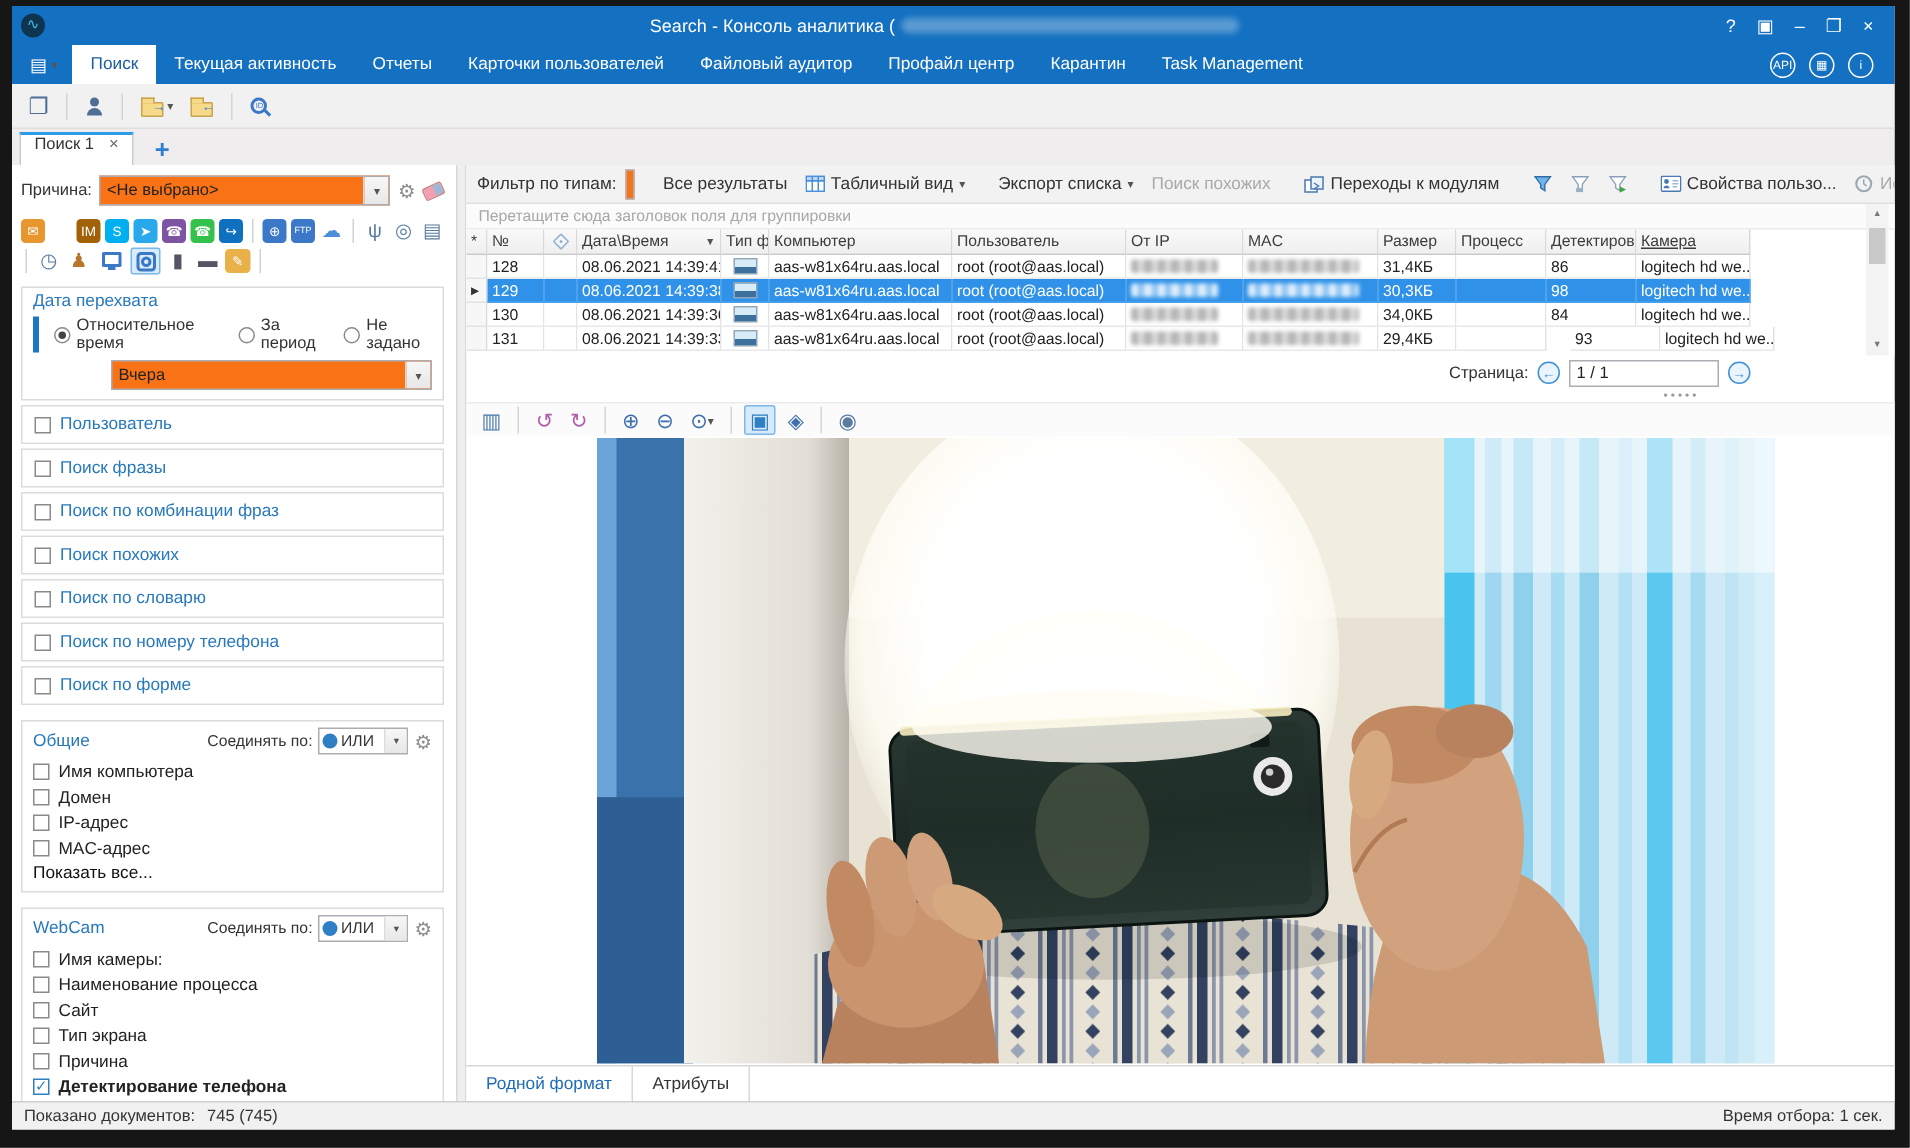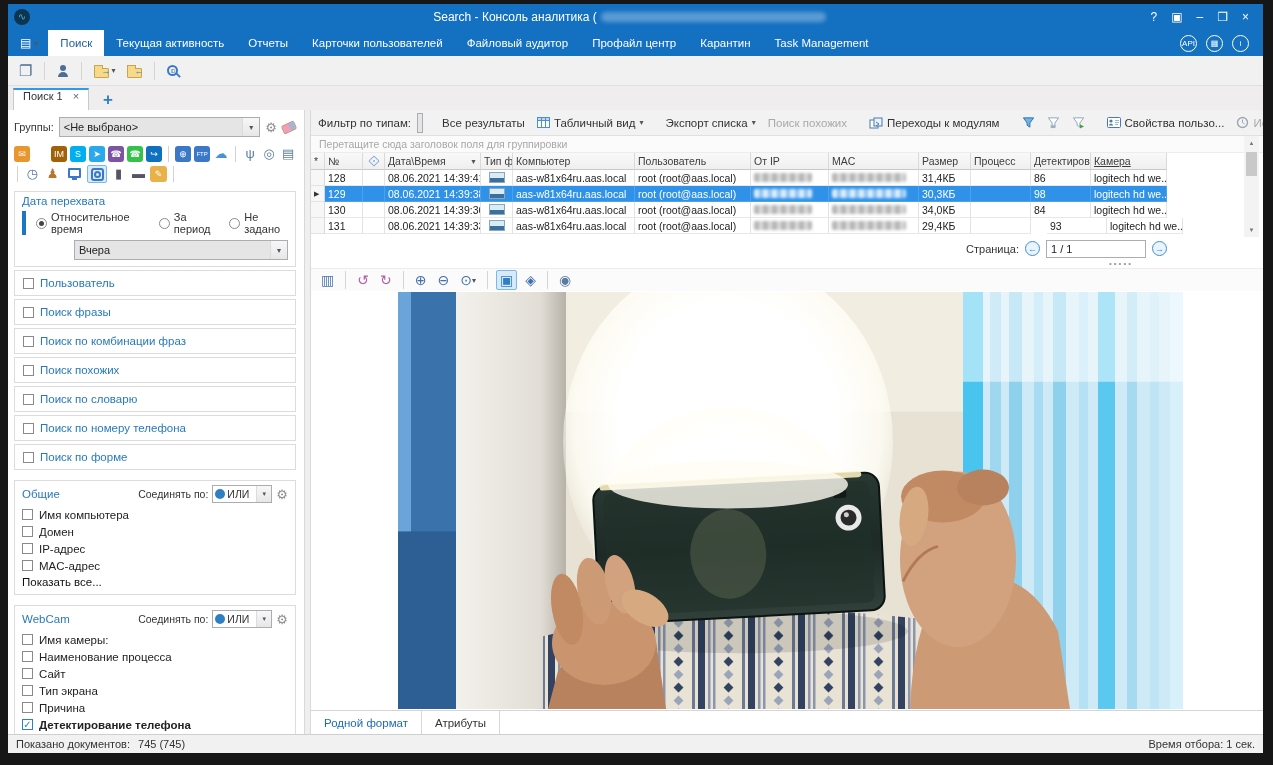--- a/index.html
+++ b/index.html
@@ -39,21 +39,21 @@
   .addtab{margin-left:14px;color:#2e7fd0;font-size:17px;font-weight:bold;line-height:20px}
 
   
   .content{flex:1;display:flex;min-height:0}
   .sidebar{width:296px;display:flex;flex-direction:column;padding:0 8px 0 6px;overflow:hidden;flex:none}
   .vsplit{width:7px;background:#f0eff0;border-left:1px solid #d8d8d8;border-right:1px solid #d8d8d8;flex:none}
   .main{flex:1;display:flex;flex-direction:column;min-width:0;background:#fff}
 
   
   .groups{display:flex;align-items:center;gap:5px;margin-top:7px;font-size:11px;color:#333}
-  .combo{height:20px;border:1px solid #abadb3;background:#e5e5e5;display:flex;align-items:center;font-size:11px;color:#222;padding-left:4px;overflow:hidden}
+  .combo{height:20px;border:1px solid #abadb3;background:#f97316;display:flex;align-items:center;font-size:11px;color:#222;padding-left:4px;overflow:hidden}
   .combo .dd{margin-left:auto;width:17px;height:100%;border-left:1px solid #dcdcdc;background:linear-gradient(#f7f7f7,#e7e7e7);display:flex;align-items:center;justify-content:center;color:#555;flex:none}
   .combo .dd span{font-size:8px}
   .gear{color:#8f8f8f;font-size:13px;line-height:13px}
   .i-eraser{width:14px;height:9px;border-radius:2px;transform:rotate(-25deg);background:linear-gradient(90deg,#f29fb3 55%,#9fb8d8 45%);border:1px solid #c88}
   .icrows{margin-top:9px;display:flex;flex-direction:column;gap:3px}
   .icrow{display:flex;align-items:center;gap:3px}
   .chip{width:17px;height:16px;border-radius:3px;color:#fff;font-size:9px;line-height:16px;text-align:center;overflow:hidden}
   .chip.plain{background:transparent !important;font-size:13px;line-height:15px}
   .cwrap{width:20px;height:18px;display:flex;align-items:center;justify-content:center}
   .cwrap.sel{border:1px solid #7ab8e8;background:#d9ecfb;border-radius:2px}
@@ -211,21 +211,21 @@
       <span class="x">×</span>
     </div>
     <div class="addtab">+</div>
   </div>
 
   <div class="content">
 
     <div class="sidebar">
 
       <div class="groups">
-        <span>Группы:</span>
+        <span>Причина:</span>
         <div class="combo" style="flex:1">
           <span>&lt;Не выбрано&gt;</span>
           <span class="dd">
                 <span>▾</span>
               </span>
         </div>
         <span class="gear">⚙</span>
         <span class="i-eraser"></span>
       </div>
 

